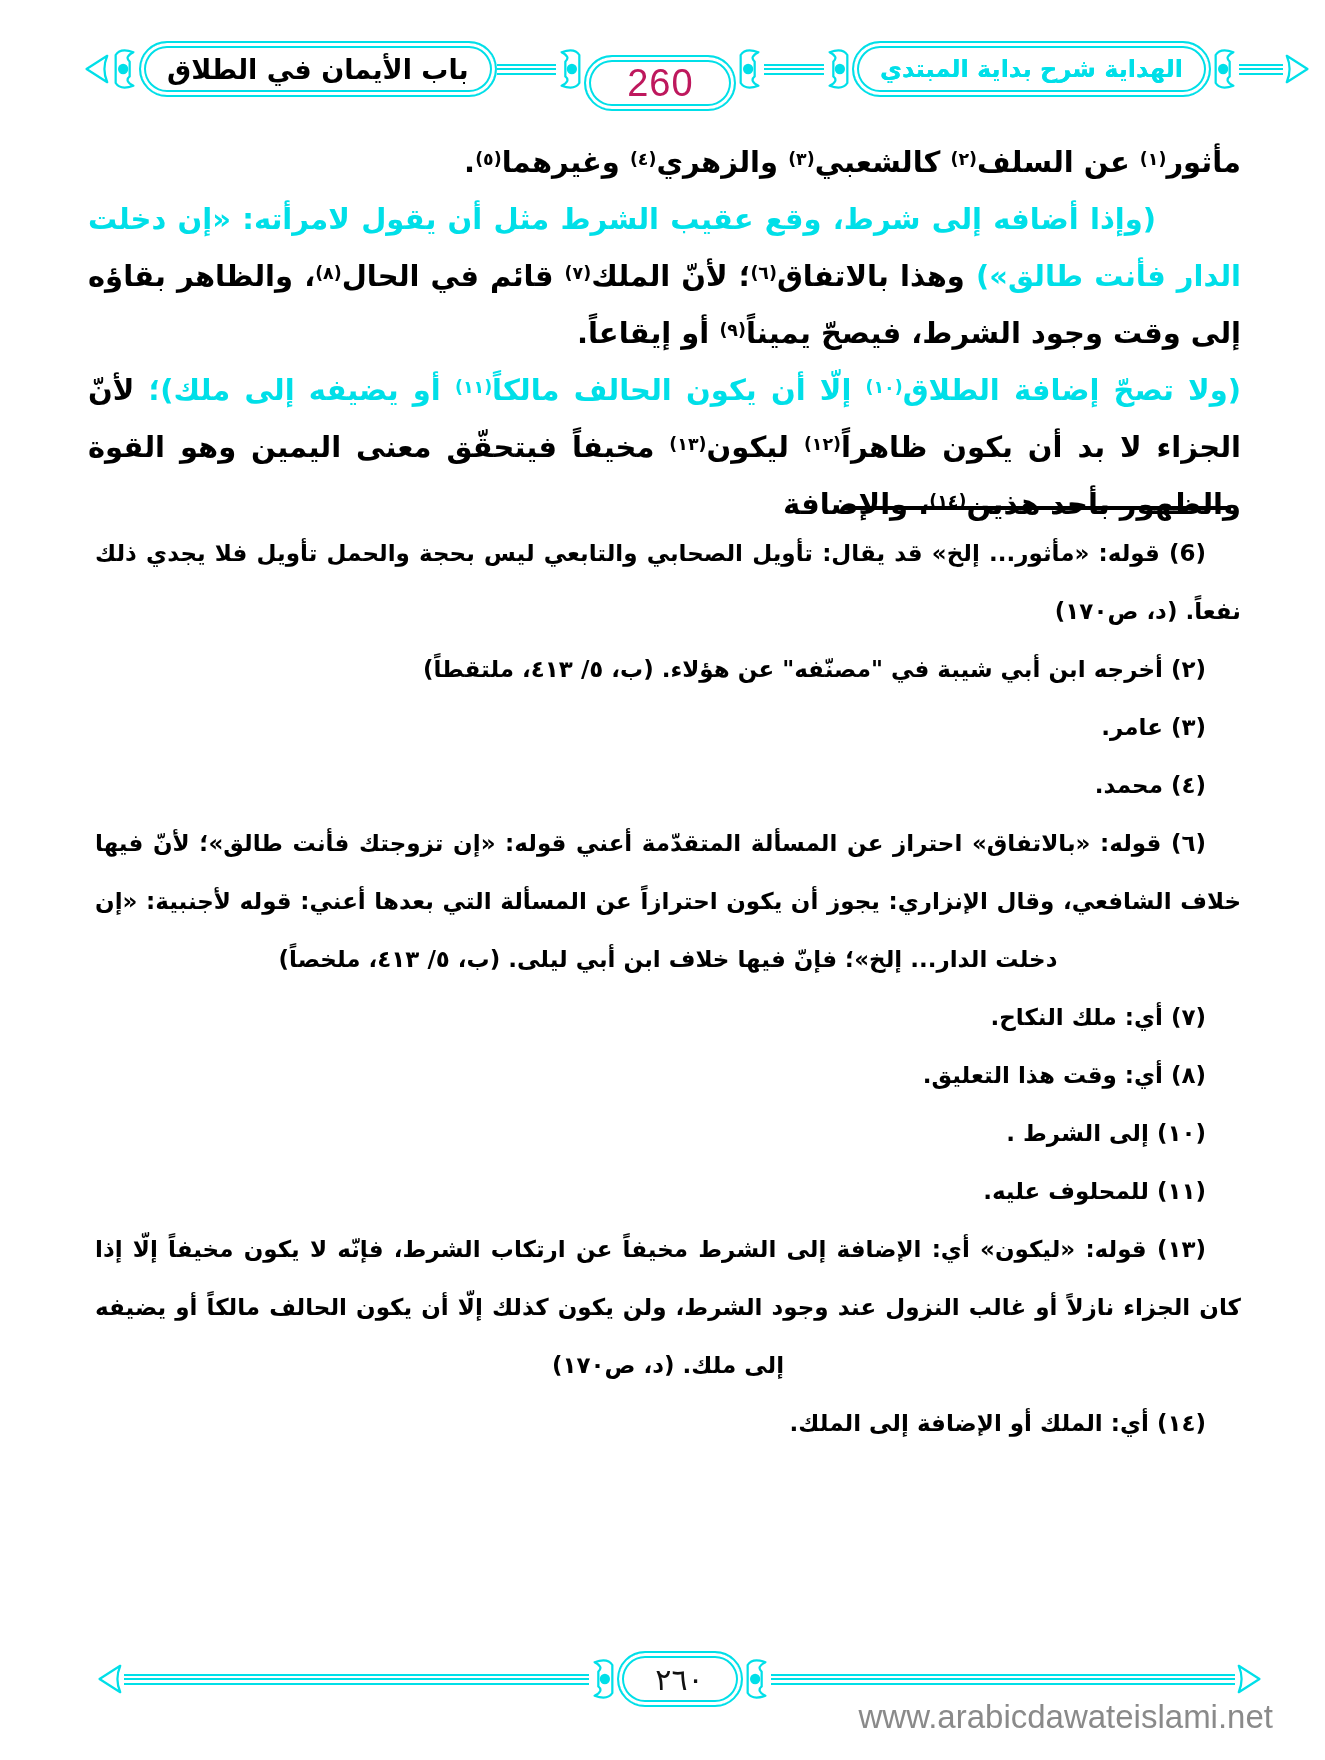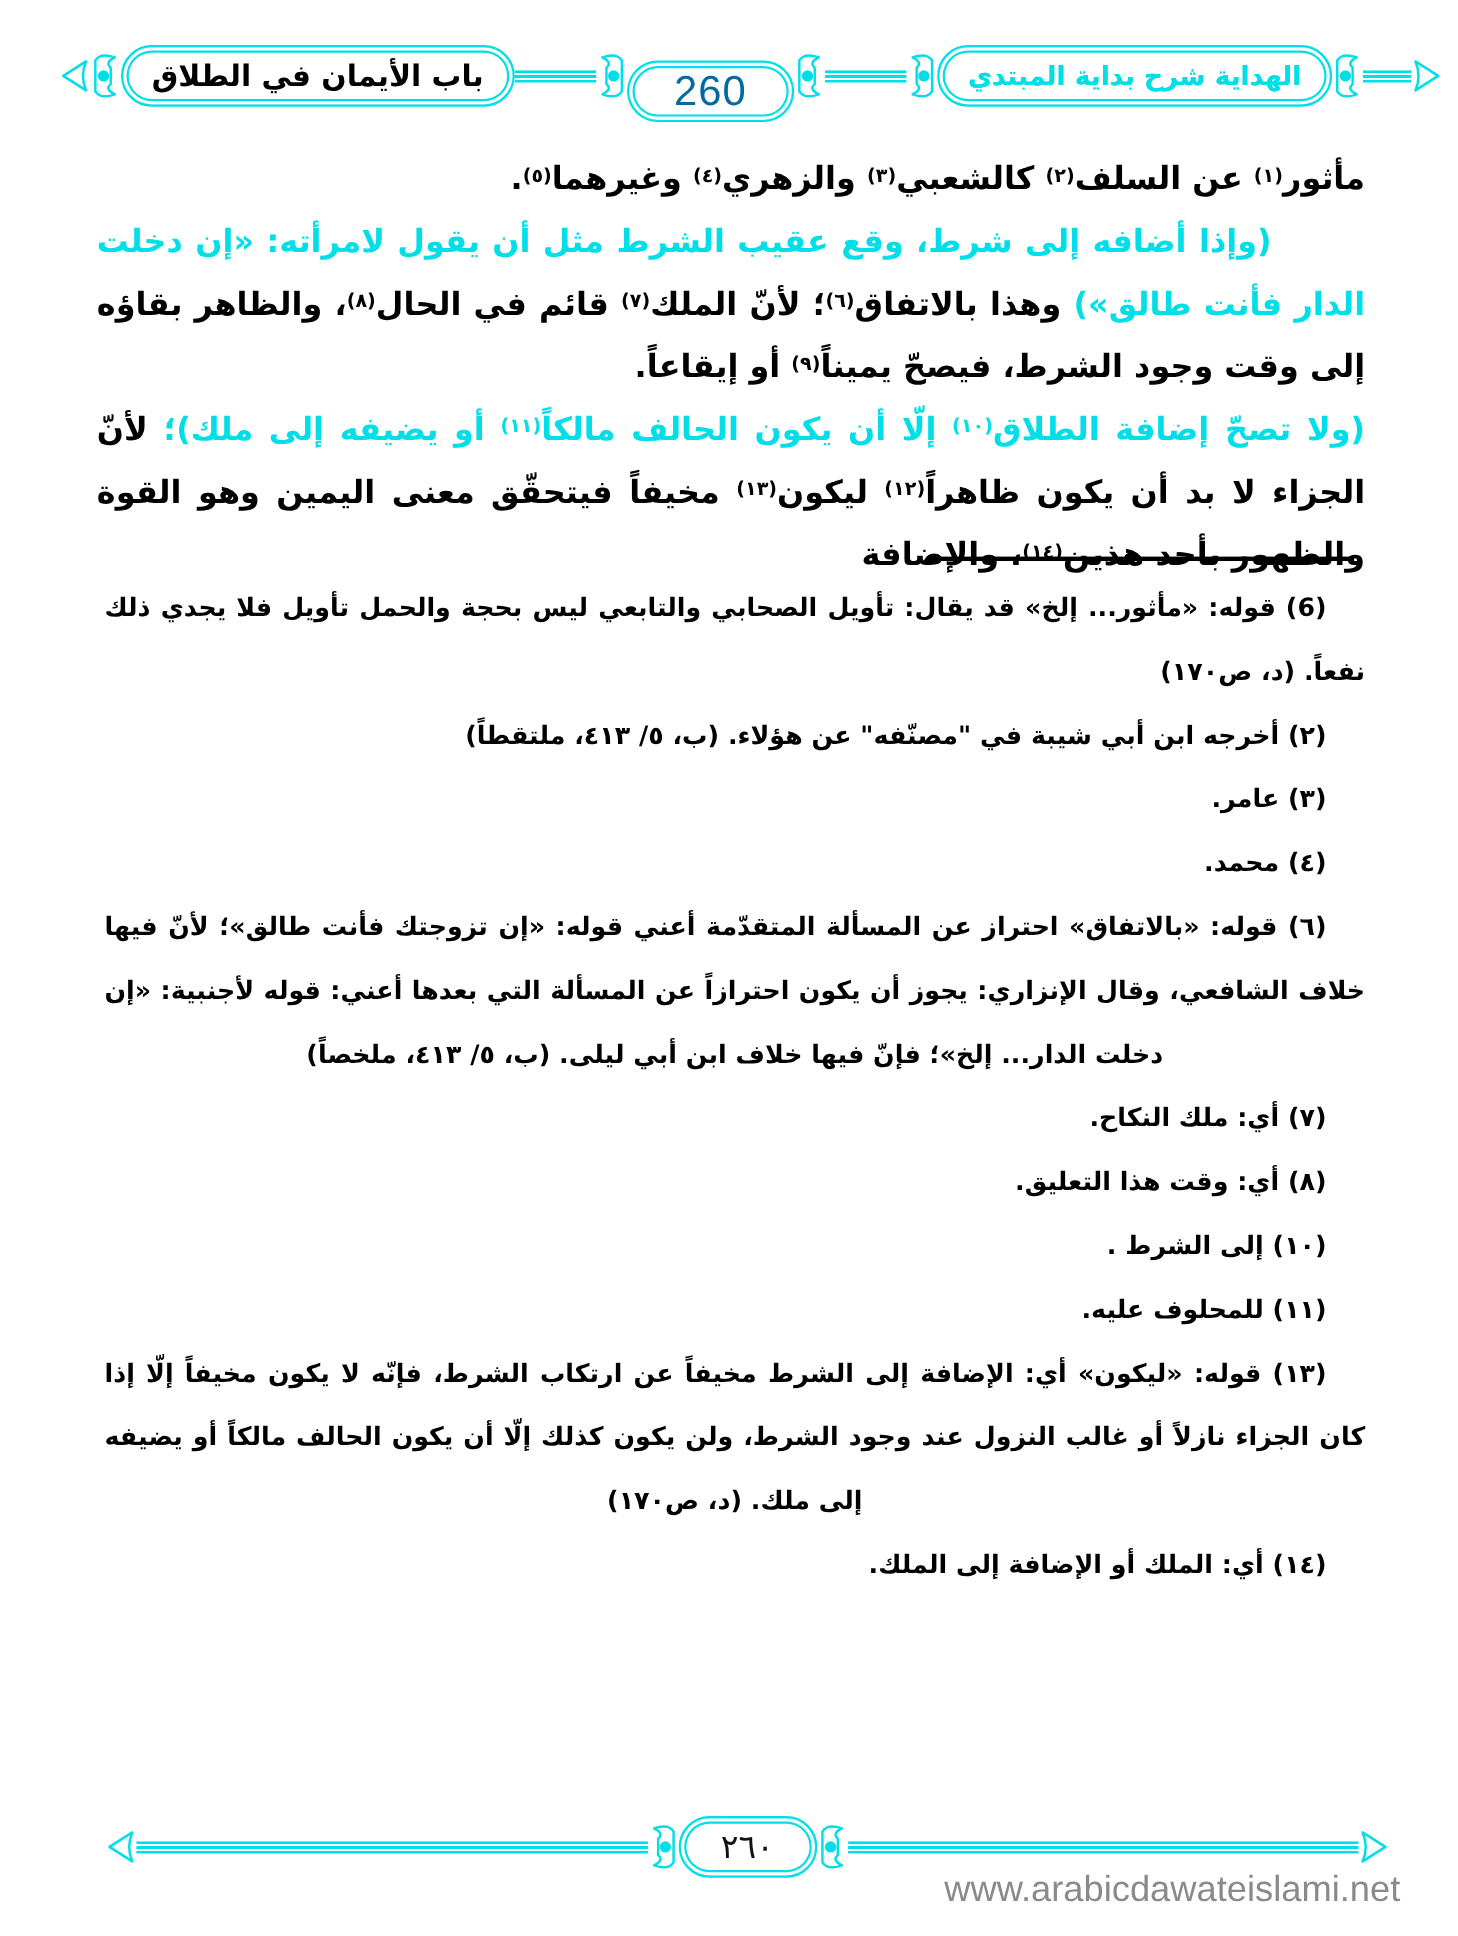--- a/index.html
+++ b/index.html
@@ -8,41 +8,41 @@
     --watermark:#8a8a8a;
   }
   html,body{margin:0;padding:0;background:#fff;}
   .page{
     position:relative;width:1325px;height:1760px;background:#fff;overflow:hidden;
     font-family:"DejaVu Sans",sans-serif;
   }
 
   
   .band{position:absolute;left:0;right:0;display:flex;align-items:center;height:62px;}
-  .band-top{top:38px;padding-left:50px;padding-right:10px;}
+  .band-top{top:38px;padding-left:79px;padding-right:10px;}
   .band-bottom{top:1648px;padding-left:92px;padding-right:58px;}
   .rule3{flex:1 1 auto;height:11px;align-self:center;
     background:linear-gradient(to bottom,
       var(--accent) 0 2px,transparent 2px 4.5px,
       var(--accent) 4.5px 6.5px,transparent 6.5px 9px,
       var(--accent) 9px 11px);}
   .rule3.fixed{flex:0 0 44px;}
   .orn{flex:0 0 auto;display:block;}
   .orn path{stroke:var(--accent);fill:#fff;stroke-width:2.4;stroke-linejoin:round;}
   .orn .dot{fill:var(--accent);stroke:none;}
   .flip{transform:scaleX(-1);}
   .capsule{
     flex:0 0 auto;display:flex;align-items:center;justify-content:center;
     border:2px solid var(--accent);border-radius:999px;height:52px;
     box-shadow:inset 0 0 0 3px #fff,inset 0 0 0 5px var(--accent);
     background:#fff;padding:0 26px;
   }
   .capsule-chapter{min-width:240px;font-weight:bold;font-size:27px;color:#000;}
   .capsule-pagenum{min-width:96px;font-family:"Liberation Sans",sans-serif;
-    font-size:38px;color:#0369a1;letter-spacing:1px;margin-top:28px;}
+    font-size:38px;color:#be185d;letter-spacing:1px;margin-top:28px;}
   .capsule-booktitle{min-width:220px;font-weight:bold;font-size:24px;color:var(--accent);
     text-shadow:0 0 .6px var(--accent);}
   .capsule-pagenum-bottom{min-width:70px;font-weight:normal;font-size:30px;color:#111;}
 
   
   .main-text{
     position:absolute;top:134px;right:84px;left:88px;direction:rtl;
     font-weight:bold;font-size:29px;line-height:57px;color:var(--ink);
     text-align:justify;
   }

